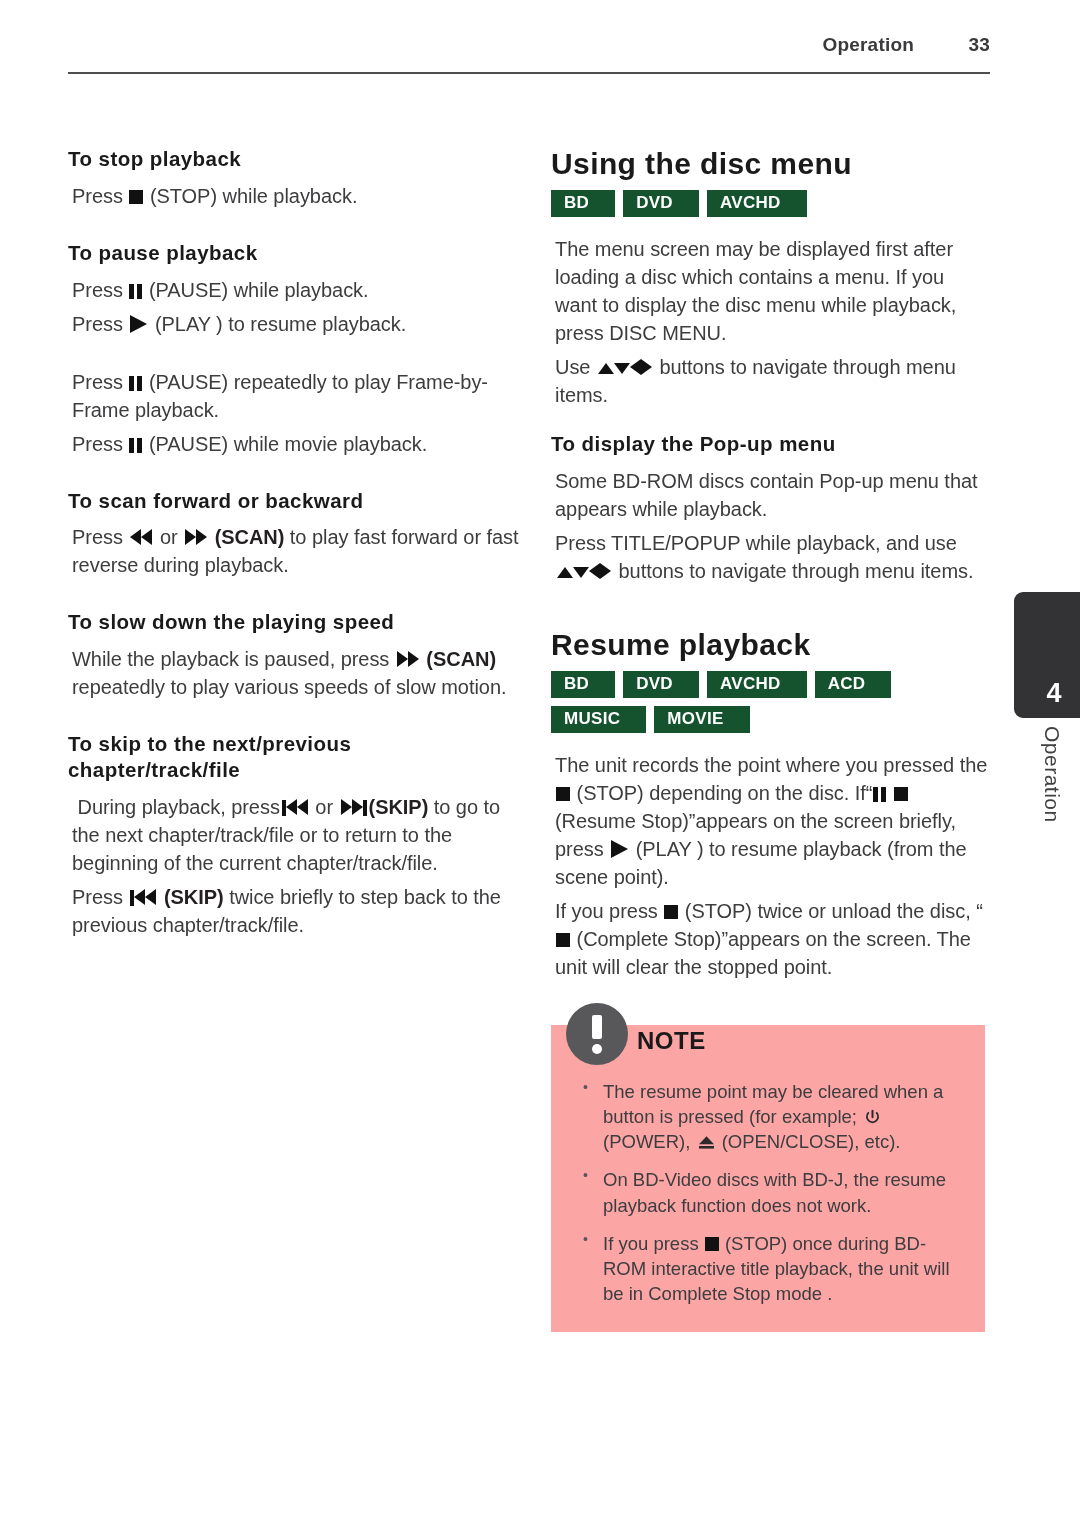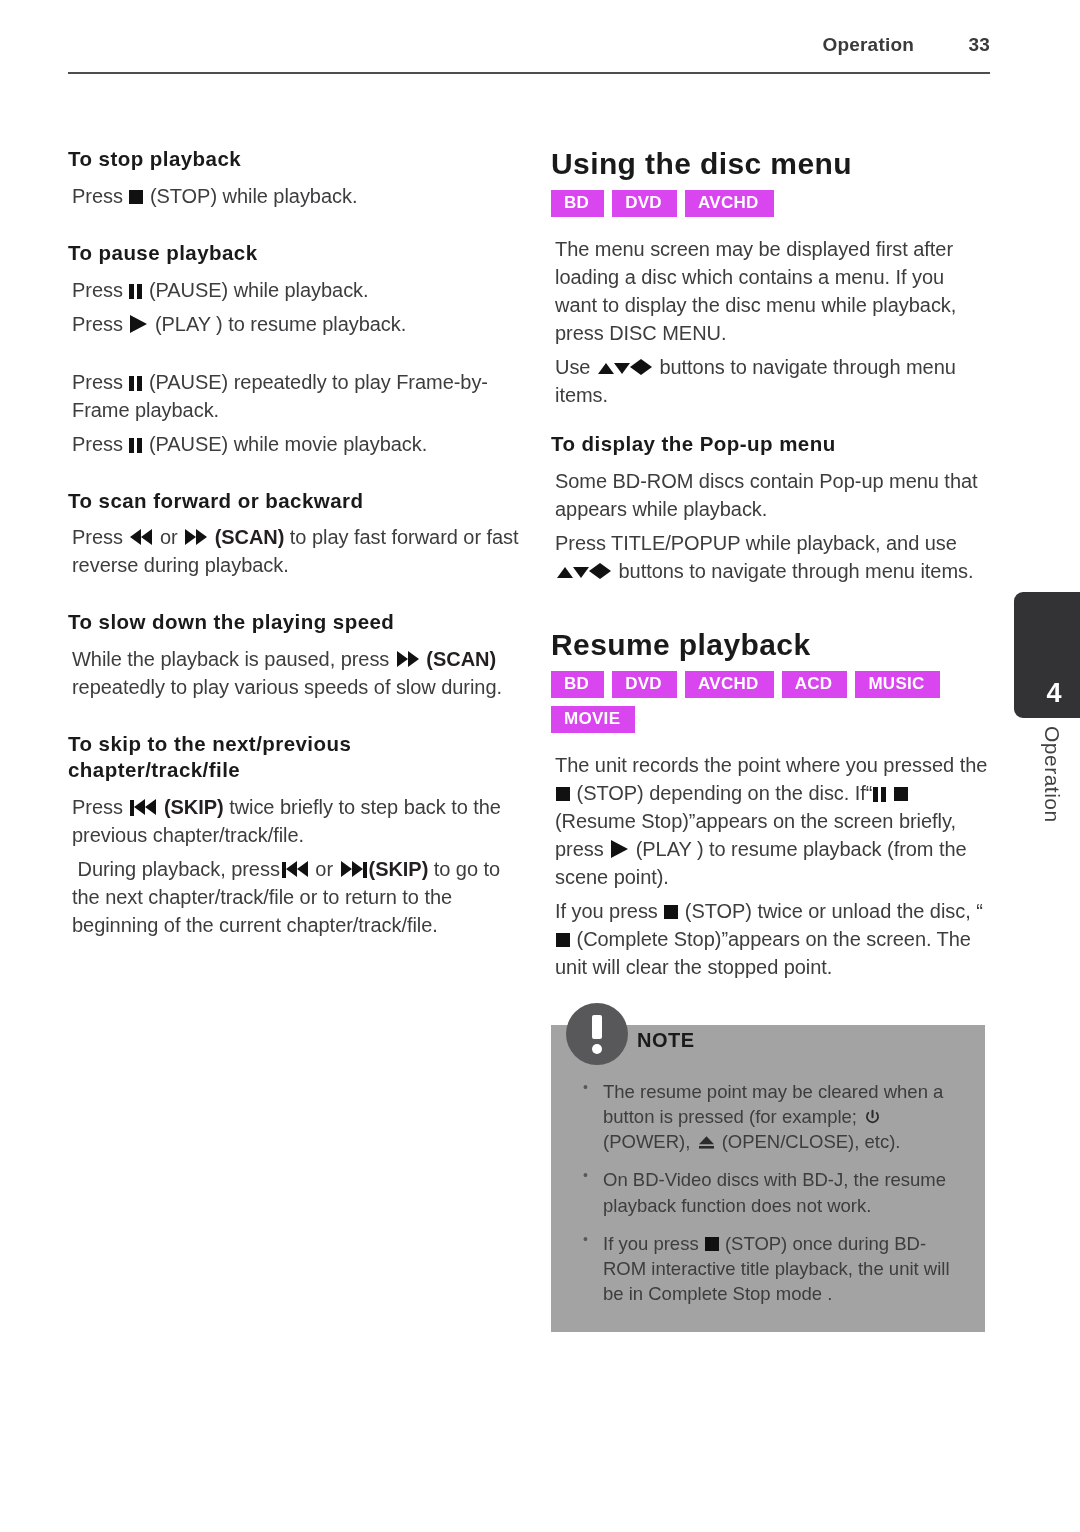--- a/index.html
+++ b/index.html
@@ -154,37 +154,37 @@
 
   
   .badges {
     display: flex;
     flex-wrap: wrap;
     gap: 8px 8px;
     margin: 2px 0 18px 0;
     max-width: 420px;
   }
   .badge {
-    background: #d946ef;
+    background: #14532d;
     color: #fff;
     font-size: 17px;
     font-weight: bold;
     letter-spacing: .3px;
-    padding: 3px 15px 4px 13px;
+    padding: 3px 26px 4px 13px;
     line-height: 1.18;
     white-space: nowrap;
   }
 
   
   .note-wrap {
     position: relative;
     margin-top: 44px;
   }
   .note-box {
-    background: #a3a3a3;
+    background: #fca5a5;
     padding: 54px 26px 26px 26px;
     width: 382px;
     box-sizing: content-box;
   }
   .note-badge {
     position: absolute;
     left: 15px;
     top: -22px;
     display: flex;
     align-items: center;
@@ -209,21 +209,21 @@
   .note-circle::after {
     content: "";
     position: absolute;
     left: 50%; top: 41px;
     margin-left: -5px;
     width: 10px; height: 10px;
     border-radius: 50%;
     background: #fff;
   }
   .note-title {
-    font-size: 20px;
+    font-size: 24px;
     font-weight: bold;
     letter-spacing: .5px;
     color: #1a1a1a;
     padding-top: 14px;
   }
   ul.note-list {
     list-style: none;
     margin: 0;
     padding: 0;
   }
@@ -336,37 +336,37 @@
       <span>to play fast forward or fast reverse during playback.</span>
     </p>
   </div>
 
   <div class="blk">
     <h3 class="sub">To slow down the playing speed</h3>
     <p class="body">
       <span>While the playback is paused, press</span>
       <span class="g-grp"><span class="g g-tri-r"></span><span class="g g-tri-r"></span></span>
       <b class="k">(SCAN)</b>
-      <span>repeatedly to play various speeds of slow during.</span>
+      <span>repeatedly to play various speeds of slow motion.</span>
     </p>
   </div>
 
   <div class="blk">
     <h3 class="sub">To skip to the next/previous chapter/track/file</h3>
-    <p class="body">
-      <span>Press</span>
-      <span class="g-grp"><span class="g g-bar"></span><span class="g g-tri-l"></span><span class="g g-tri-l"></span></span>
-      <b class="k">(SKIP)</b>
-      <span>twice briefly to step back to the previous chapter/track/file.</span>
-    </p>
     <p class="body">
       &nbsp;<span>During playback, press</span><span class="g-grp"><span class="g g-bar"></span><span class="g g-tri-l"></span><span class="g g-tri-l"></span></span>
       <span>or</span>
       <span class="g-grp"><span class="g g-tri-r"></span><span class="g g-tri-r"></span><span class="g g-bar"></span></span><b class="k">(SKIP)</b>
       <span>to go to the next chapter/track/file or to return to the beginning of the current chapter/track/file.</span>
+    </p>
+    <p class="body">
+      <span>Press</span>
+      <span class="g-grp"><span class="g g-bar"></span><span class="g g-tri-l"></span><span class="g g-tri-l"></span></span>
+      <b class="k">(SKIP)</b>
+      <span>twice briefly to step back to the previous chapter/track/file.</span>
     </p>
   </div>
 
 </div>
 
 <div class="col col-right">
 
   <h2 class="major">Using the disc menu</h2>
   <div class="badges">
     <span class="badge">BD</span>

